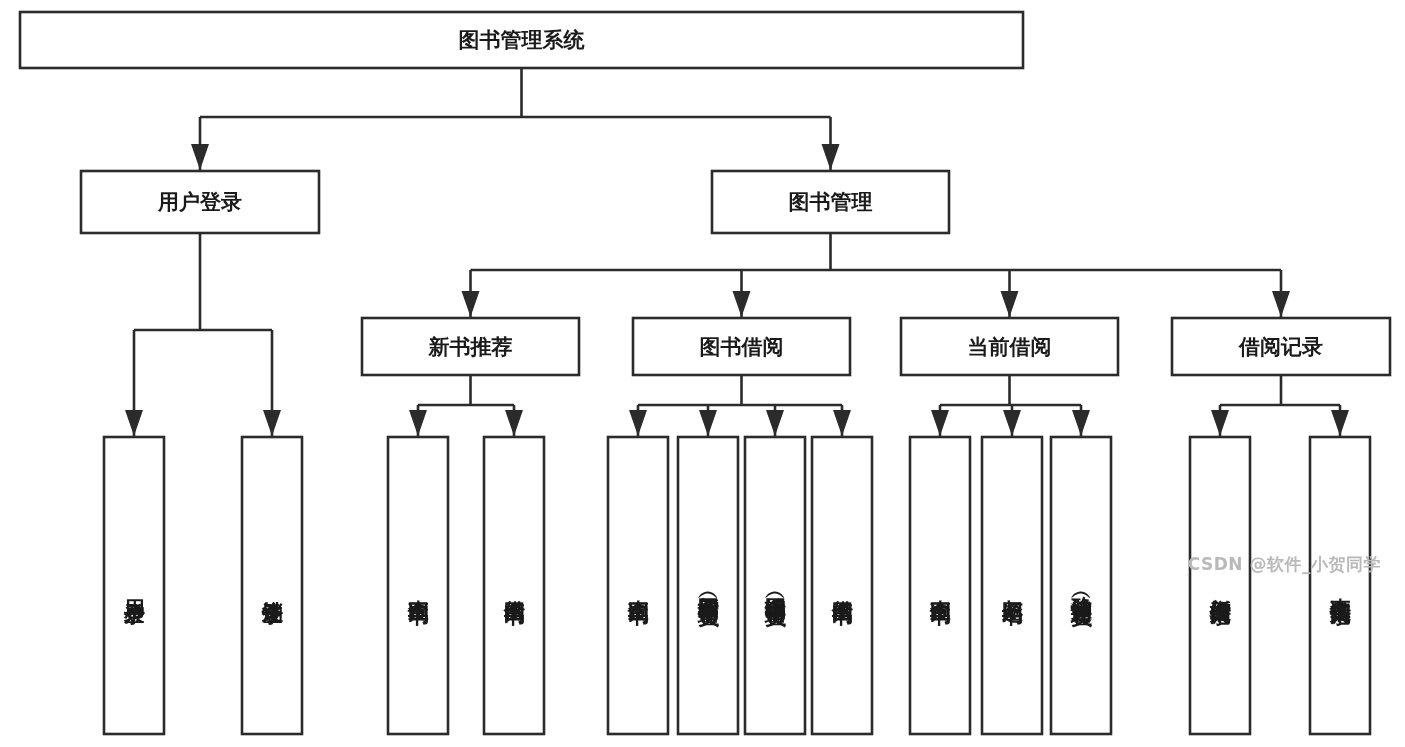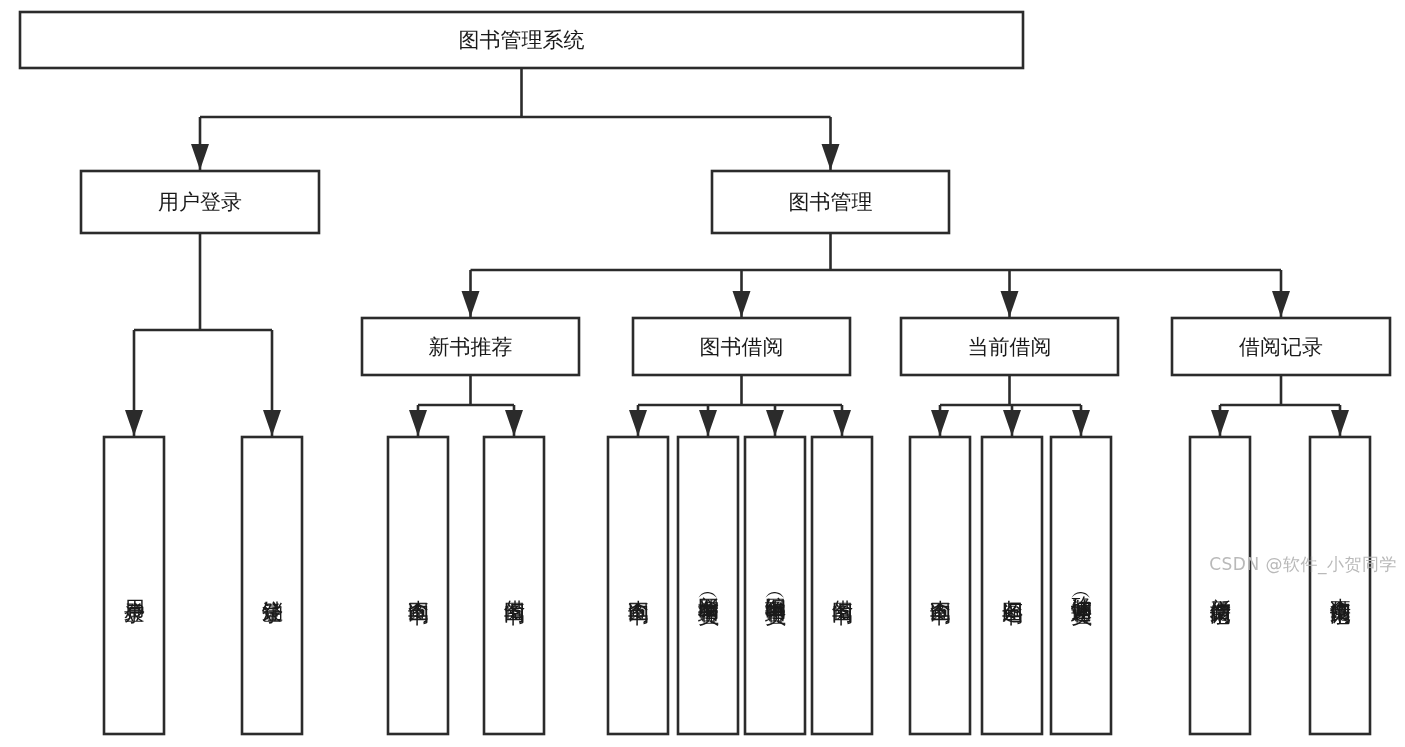--- a/index.html
+++ b/index.html
@@ -11,20 +11,21 @@
     width: 1405px;
     height: 747px;
     overflow: hidden;
     font-family: "DejaVu Sans", "Liberation Sans", sans-serif;
   }
   #diagram-root {
     position: relative;
     width: 1405px;
     height: 582px;
     background: #ffffff;
+    font-weight: bold;
   }
   svg.flow {
     position: absolute;
     left: 0;
     top: 0;
     width: 1405px;
     height: 747px;
     display: block;
   }
   .box-rect {
@@ -60,21 +61,21 @@
     letter-spacing: 1.5px;
     text-align: center;
     white-space: nowrap;
     display: flex;
     align-items: center;
     justify-content: center;
     pointer-events: none;
   }
   .watermark {
     position: absolute;
-    right: 8px;
+    right: 24px;
     bottom: 6px;
     font-family: "DejaVu Sans", "Liberation Sans", sans-serif;
     font-size: 17px;
     color: #b9b9b9;
     white-space: nowrap;
     letter-spacing: 0.5px;
   }
 </style>
 </head>
 <body>

